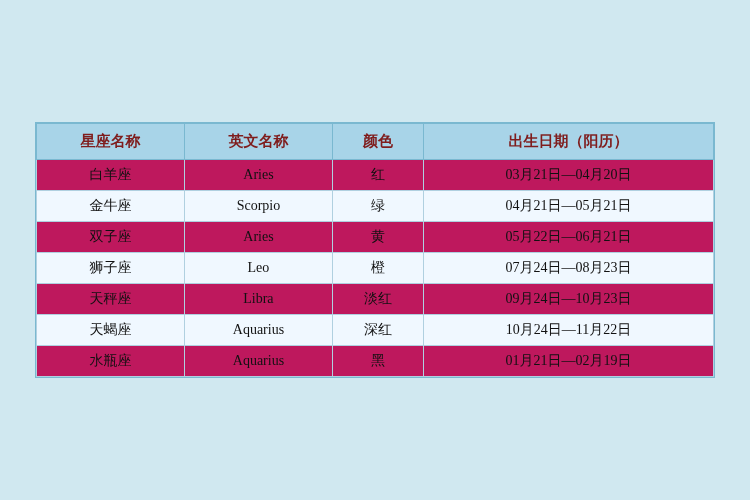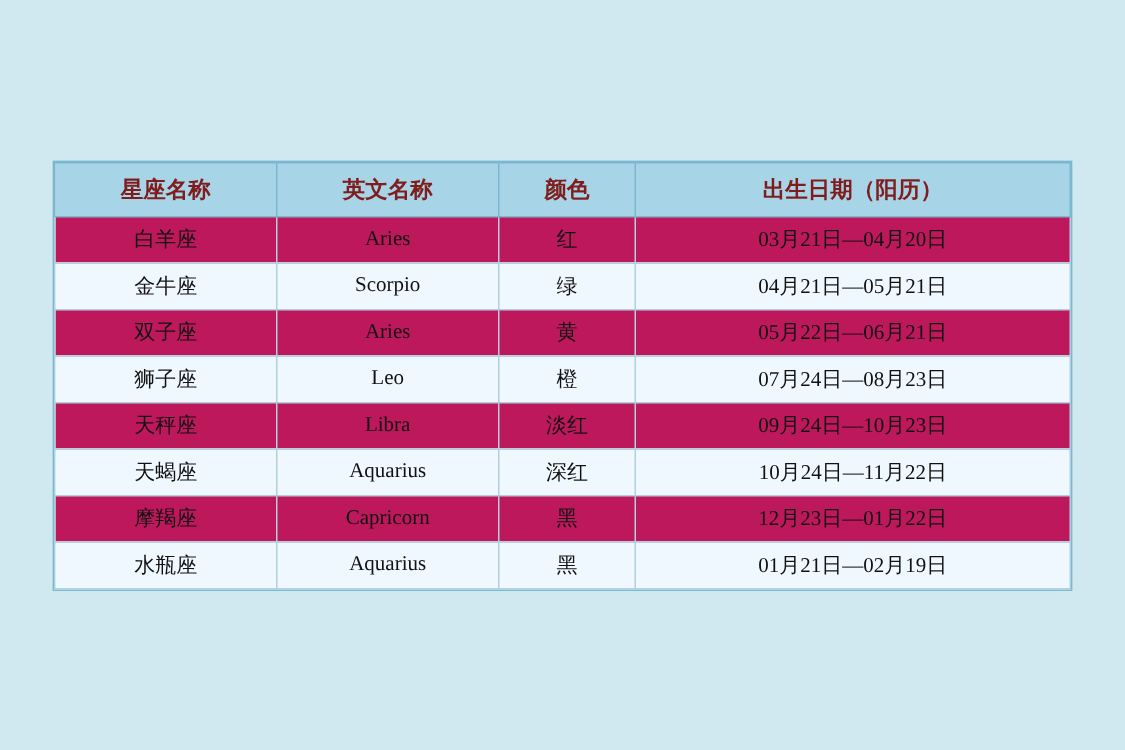--- a/index.html
+++ b/index.html
@@ -91,26 +91,20 @@
           <td>淡红</td>
           <td>09月24日—10月23日</td>
         </tr>
         <tr>
           <td>天蝎座</td>
           <td>Aquarius</td>
           <td>深红</td>
           <td>10月24日—11月22日</td>
         </tr>
         <tr>
-          <td>摩羯座</td>
-          <td>Capricorn</td>
-          <td>黑</td>
-          <td>12月23日—01月22日</td>
-        </tr>
-        <tr>
           <td>水瓶座</td>
           <td>Aquarius</td>
           <td>黑</td>
           <td>01月21日—02月19日</td>
         </tr>
       </tbody>
   </table>
 </div>
 
 </body></html>

